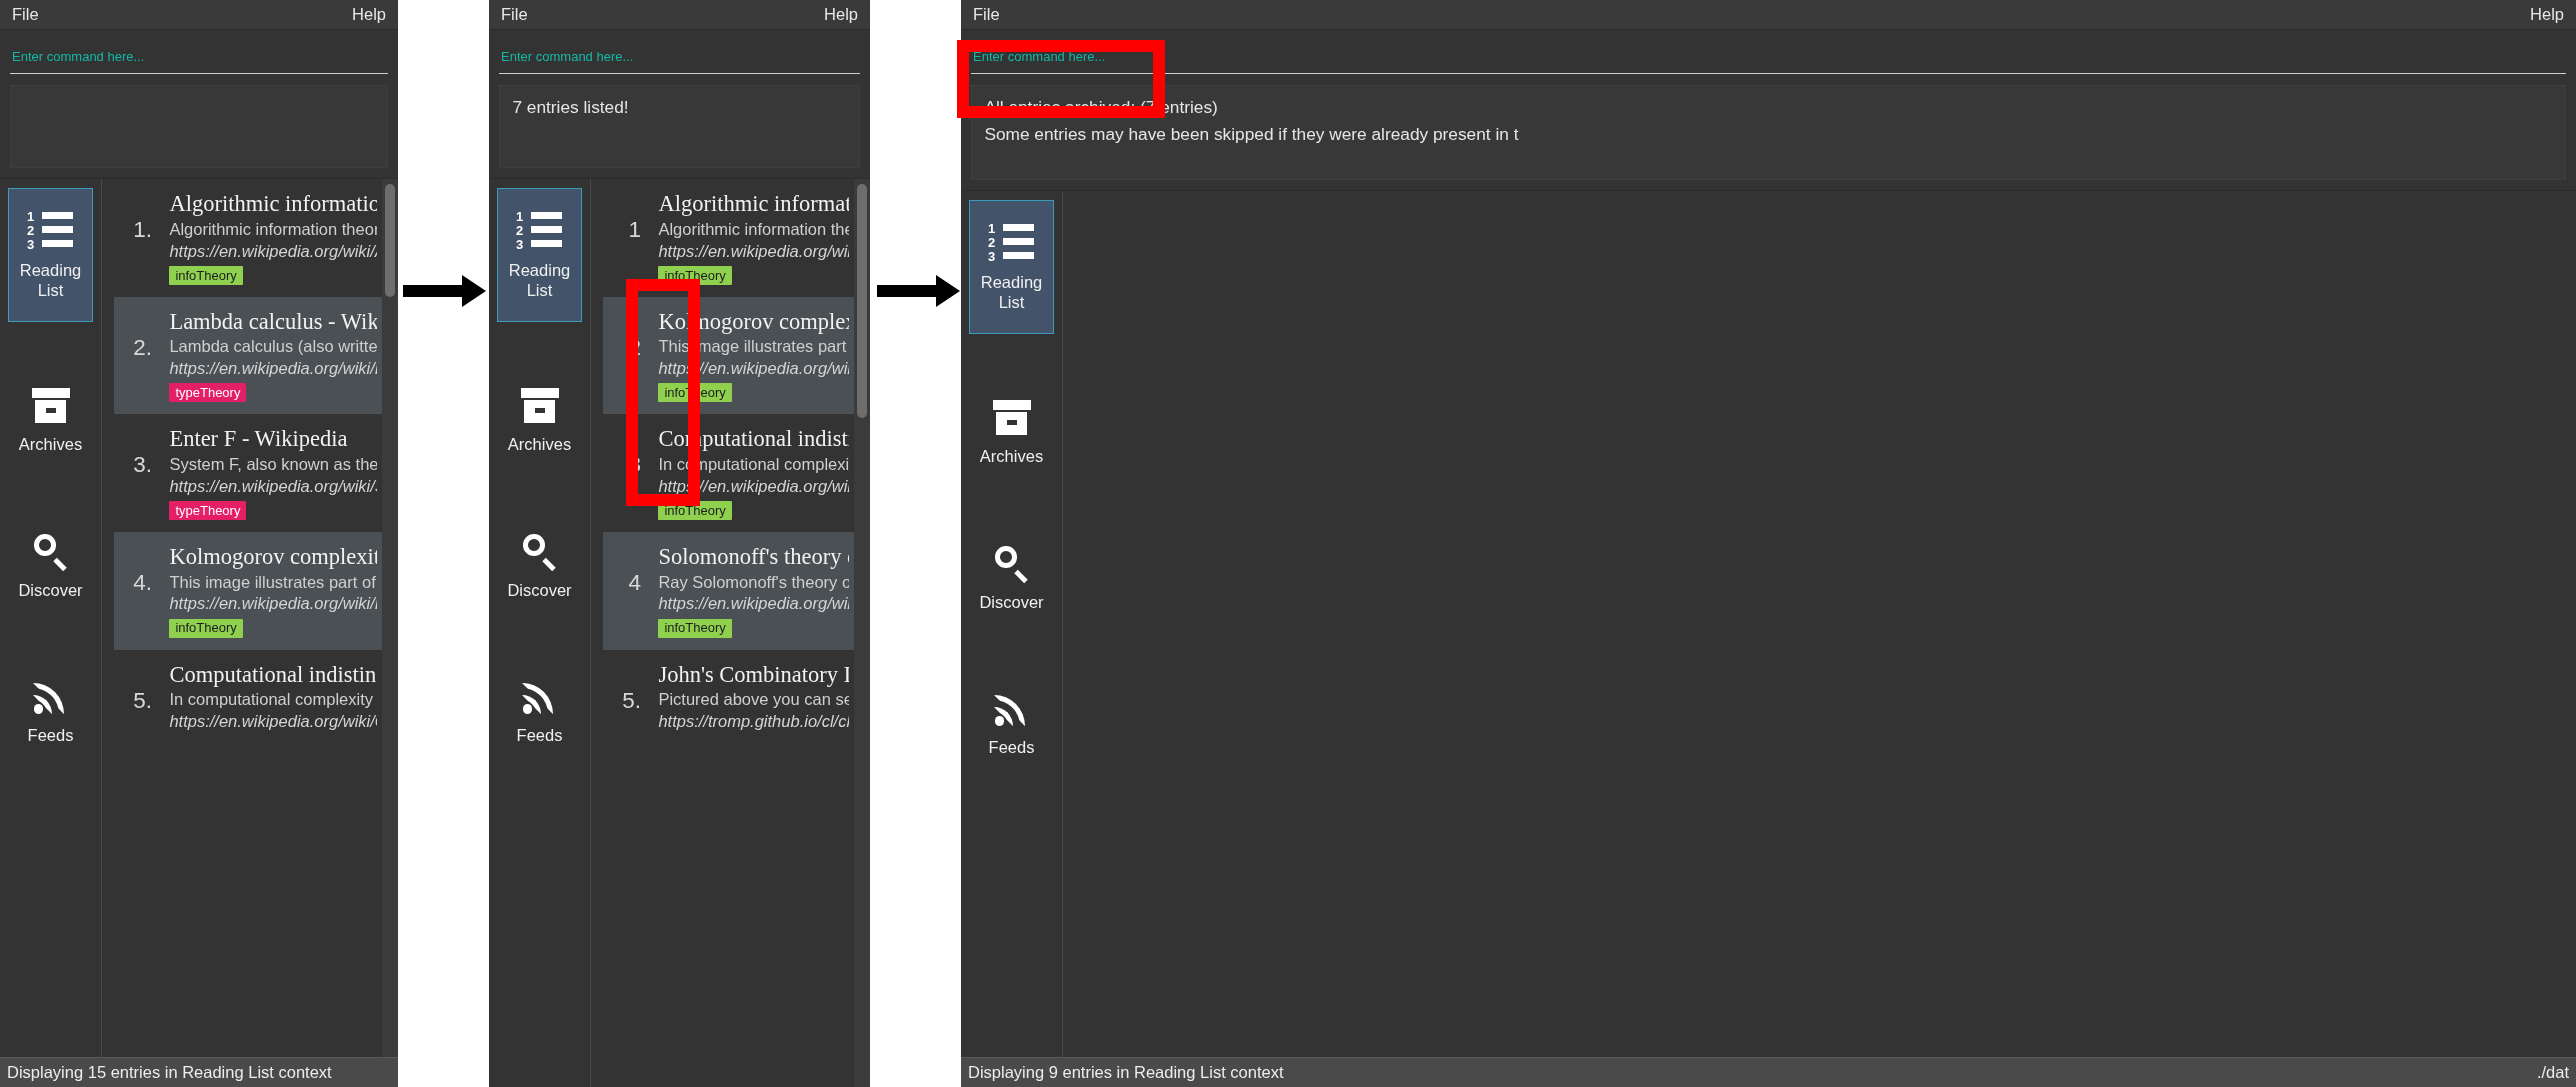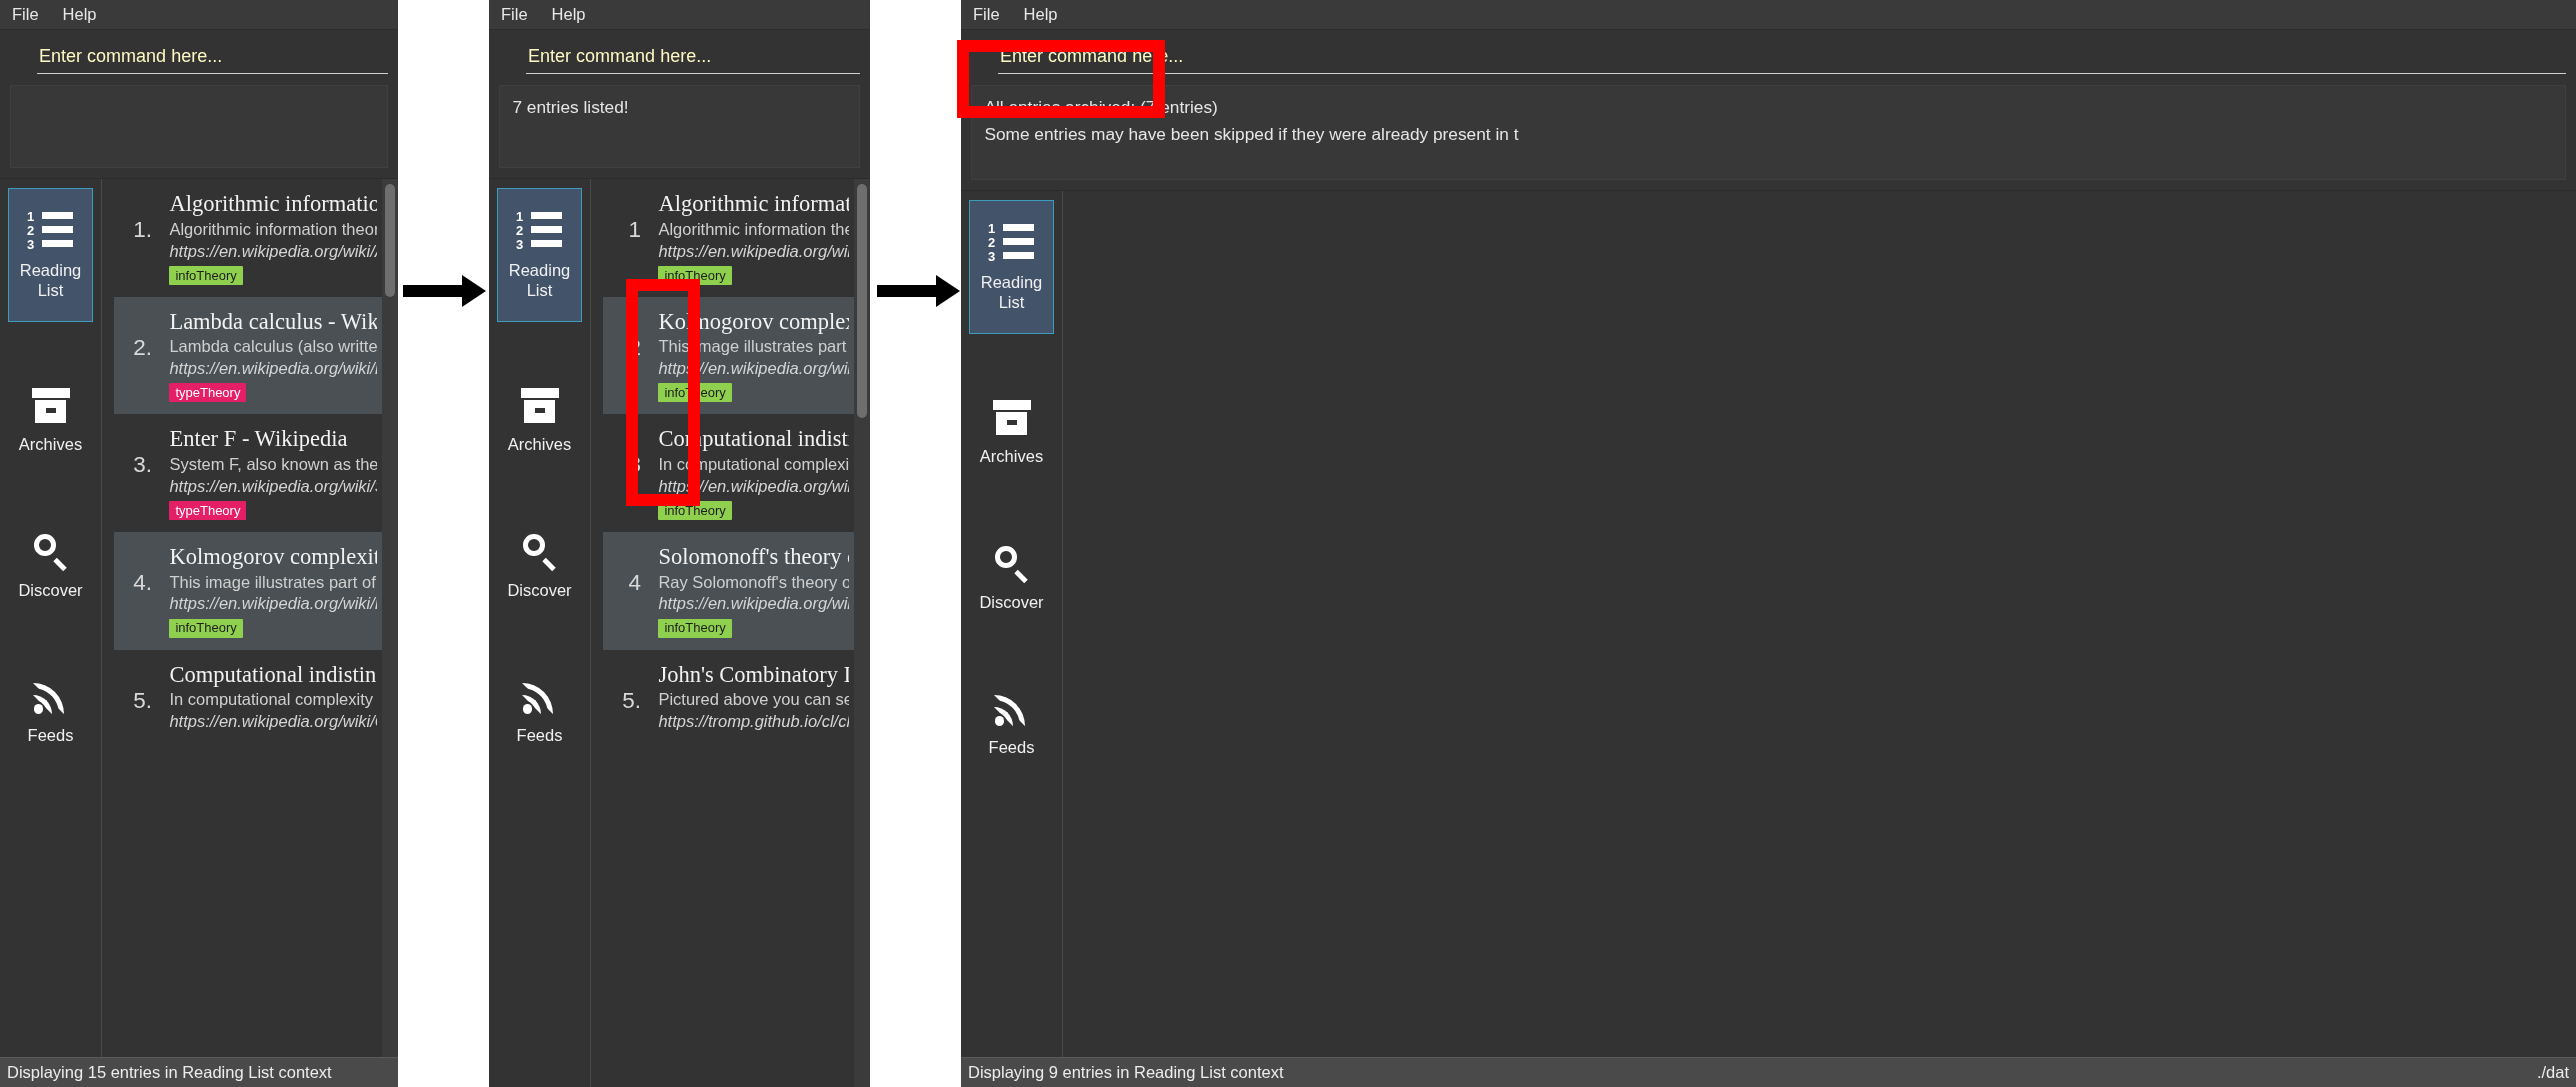--- a/index.html
+++ b/index.html
@@ -23,43 +23,43 @@
     display: flex;
     flex-direction: column;
   }
   .menubar {
     height: 29px;
     background: #3a3a3a;
     display: flex;
     align-items: center;
     flex: 0 0 auto;
     border-bottom: 0.9px solid #2c2c2c;
+    justify-content: space-between;
   }
   .menu-item {
     color: #e8e8e8;
     font-size: 16.5px;
     padding: 0 12px;
     line-height: 29px;
     white-space: nowrap;
   }
   .cmdwrap {
     flex: 0 0 auto;
     background: #333333;
     padding: 10.4px 10.4px 0 10.4px;
   }
   .cmdinput {
     height: 33px;
     line-height: 33px;
-    color: #fef9c3;
-    font-size: 18px;
+    color: #14b8a6;
+    font-size: 13px;
     border-bottom: 1.7px solid #cfcfcf;
     padding-left: 1.7px;
     white-space: nowrap;
     overflow: hidden;
-    margin-left: 27px;
   }
   .msgbox {
     flex: 0 0 auto;
     margin: 10.4px 10.4px 0 10.4px;
     background: #383838;
     border: 0.9px solid #3f3f3f;
     min-height: 83px;
     padding: 8.7px 12px;
     box-sizing: border-box;
     color: #e6e6e6;

